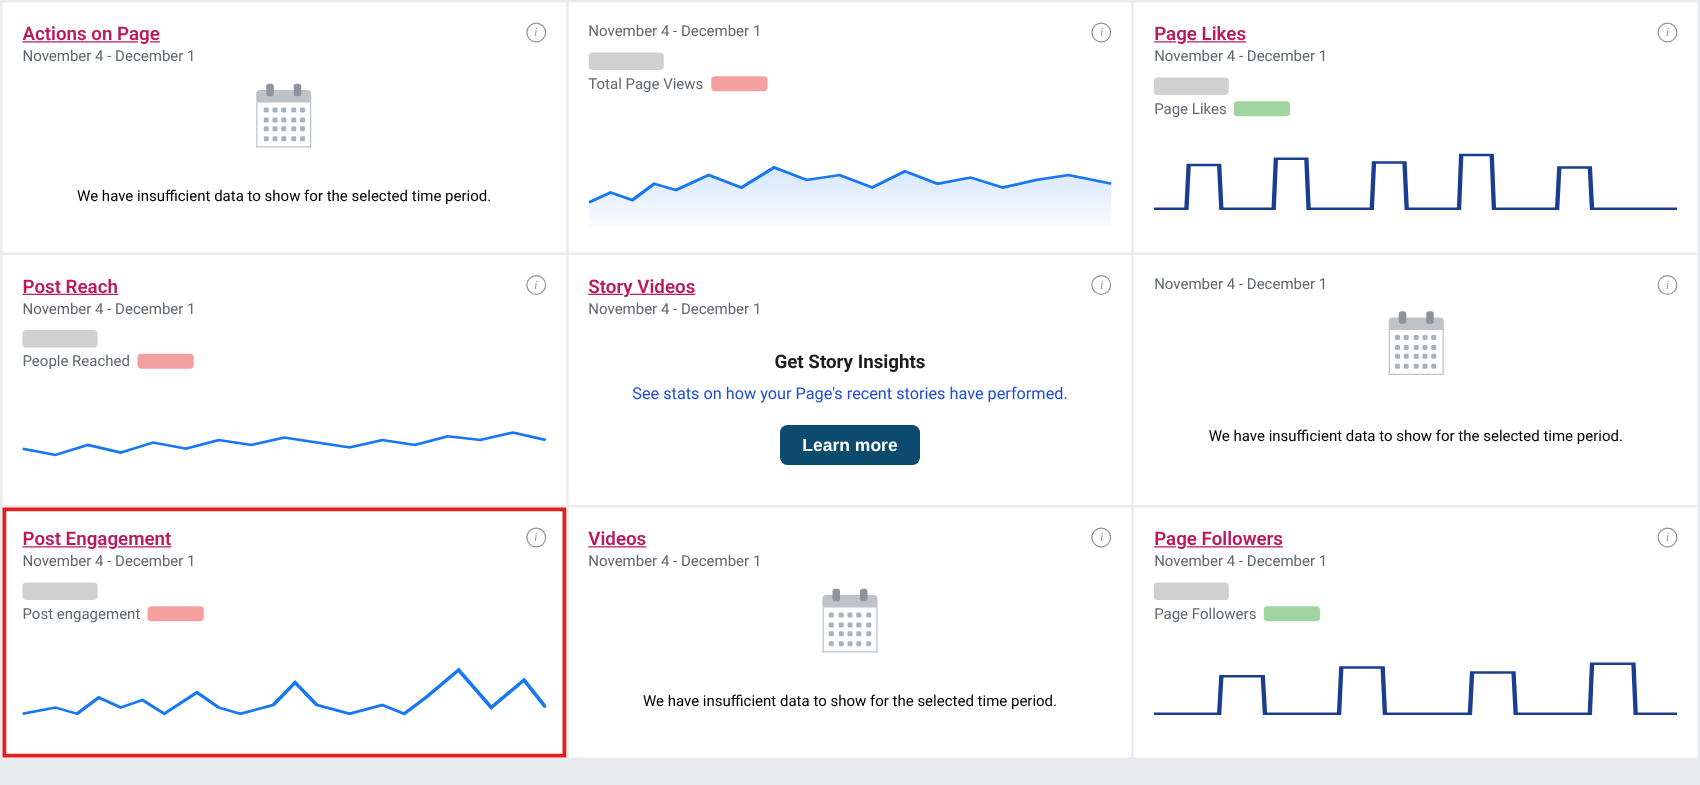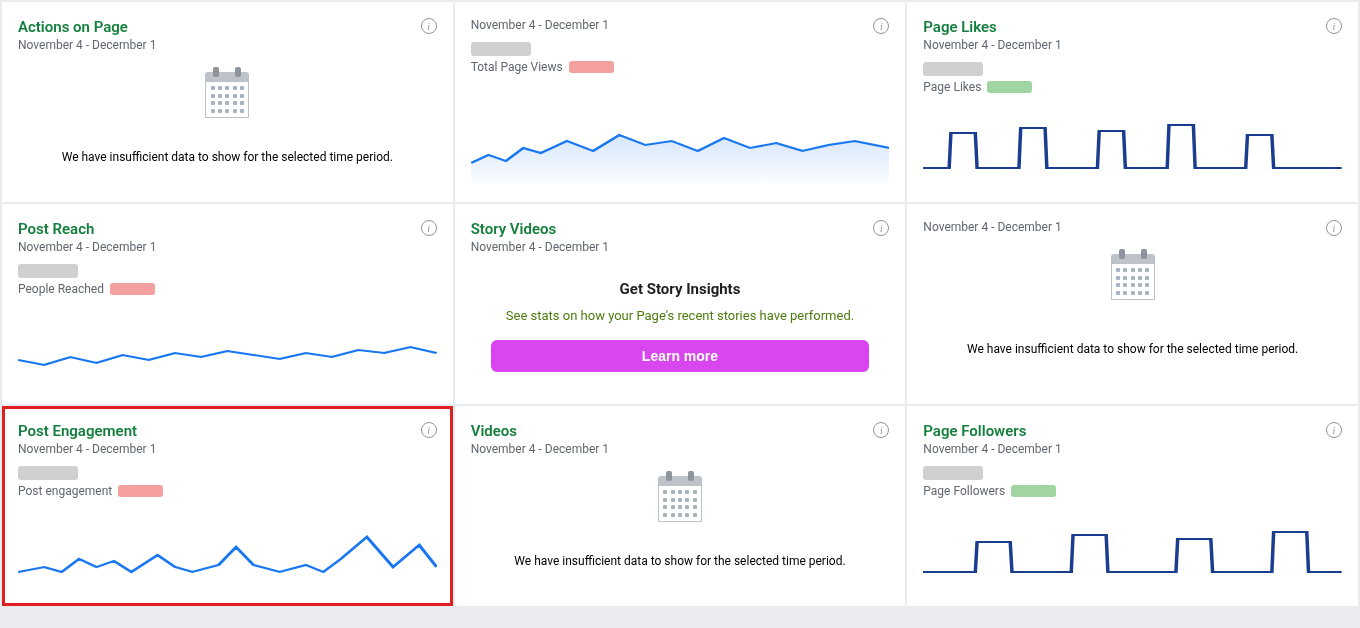--- a/index.html
+++ b/index.html
@@ -31,22 +31,23 @@
 
     .card.highlighted {
       outline: 3px solid #e02020;
       outline-offset: -3px;
       z-index: 2;
     }
 
     .card-title {
       font-size: 15px;
       font-weight: 600;
-      color: #15803d;
+      color: #be185d;
       margin-bottom: 2px;
+      text-decoration: underline;
     }
 
     .card-date {
       font-size: 12px;
       color: #606770;
       margin-bottom: 10px;
     }
 
     .info-icon {
       position: absolute;
@@ -161,42 +162,43 @@
 
     svg.chart {
       width: 100%;
       height: 70px;
     }
 
     
     .story-reach-content {
       display: flex;
       flex-direction: column;
+      align-items: center;
       justify-content: center;
       flex: 1;
       text-align: center;
       padding: 10px 20px;
     }
 
     .story-reach-title {
       font-size: 15px;
       font-weight: 700;
       color: #1c1e21;
       margin-bottom: 8px;
     }
 
     .story-reach-desc {
       font-size: 13px;
-      color: #4d7c0f;
+      color: #1d4ed8;
       line-height: 1.5;
       margin-bottom: 14px;
     }
 
     .learn-more-btn {
-      background: #d946ef;
+      background: #0c4a6e;
       color: #fff;
       border: none;
       border-radius: 6px;
       padding: 8px 18px;
       font-size: 14px;
       font-weight: 600;
       cursor: pointer;
     }
   </style>
 </head>

